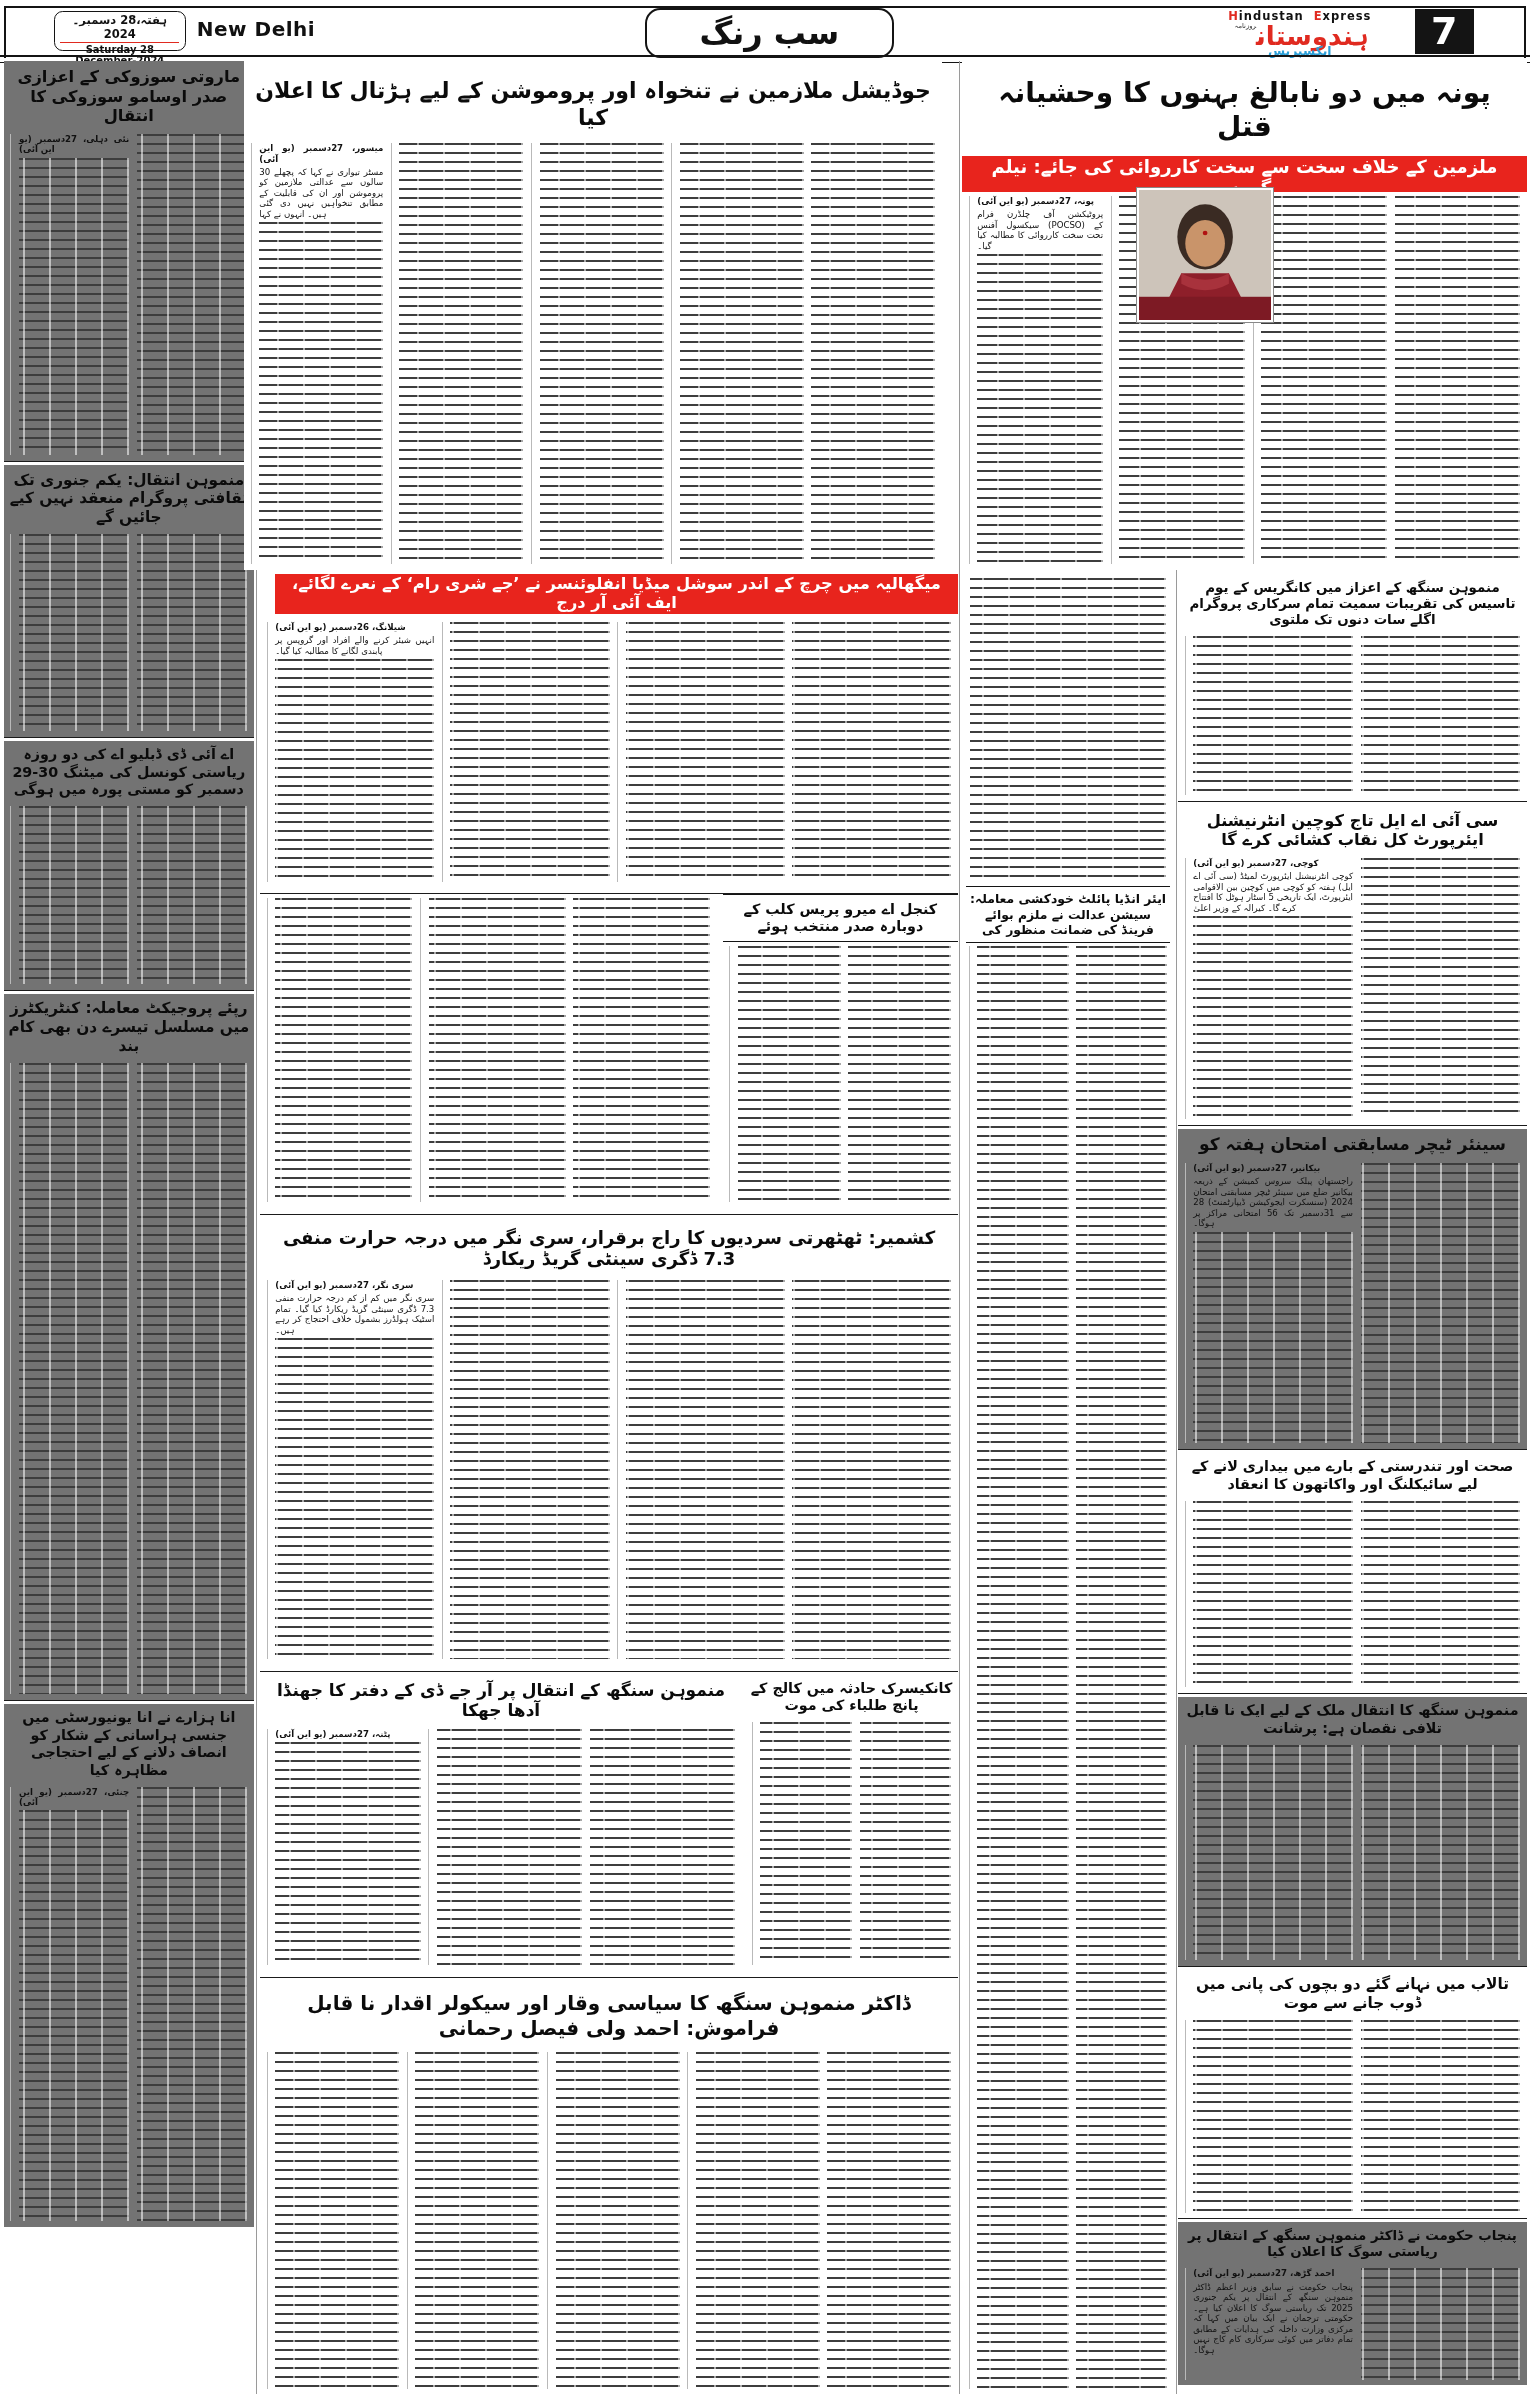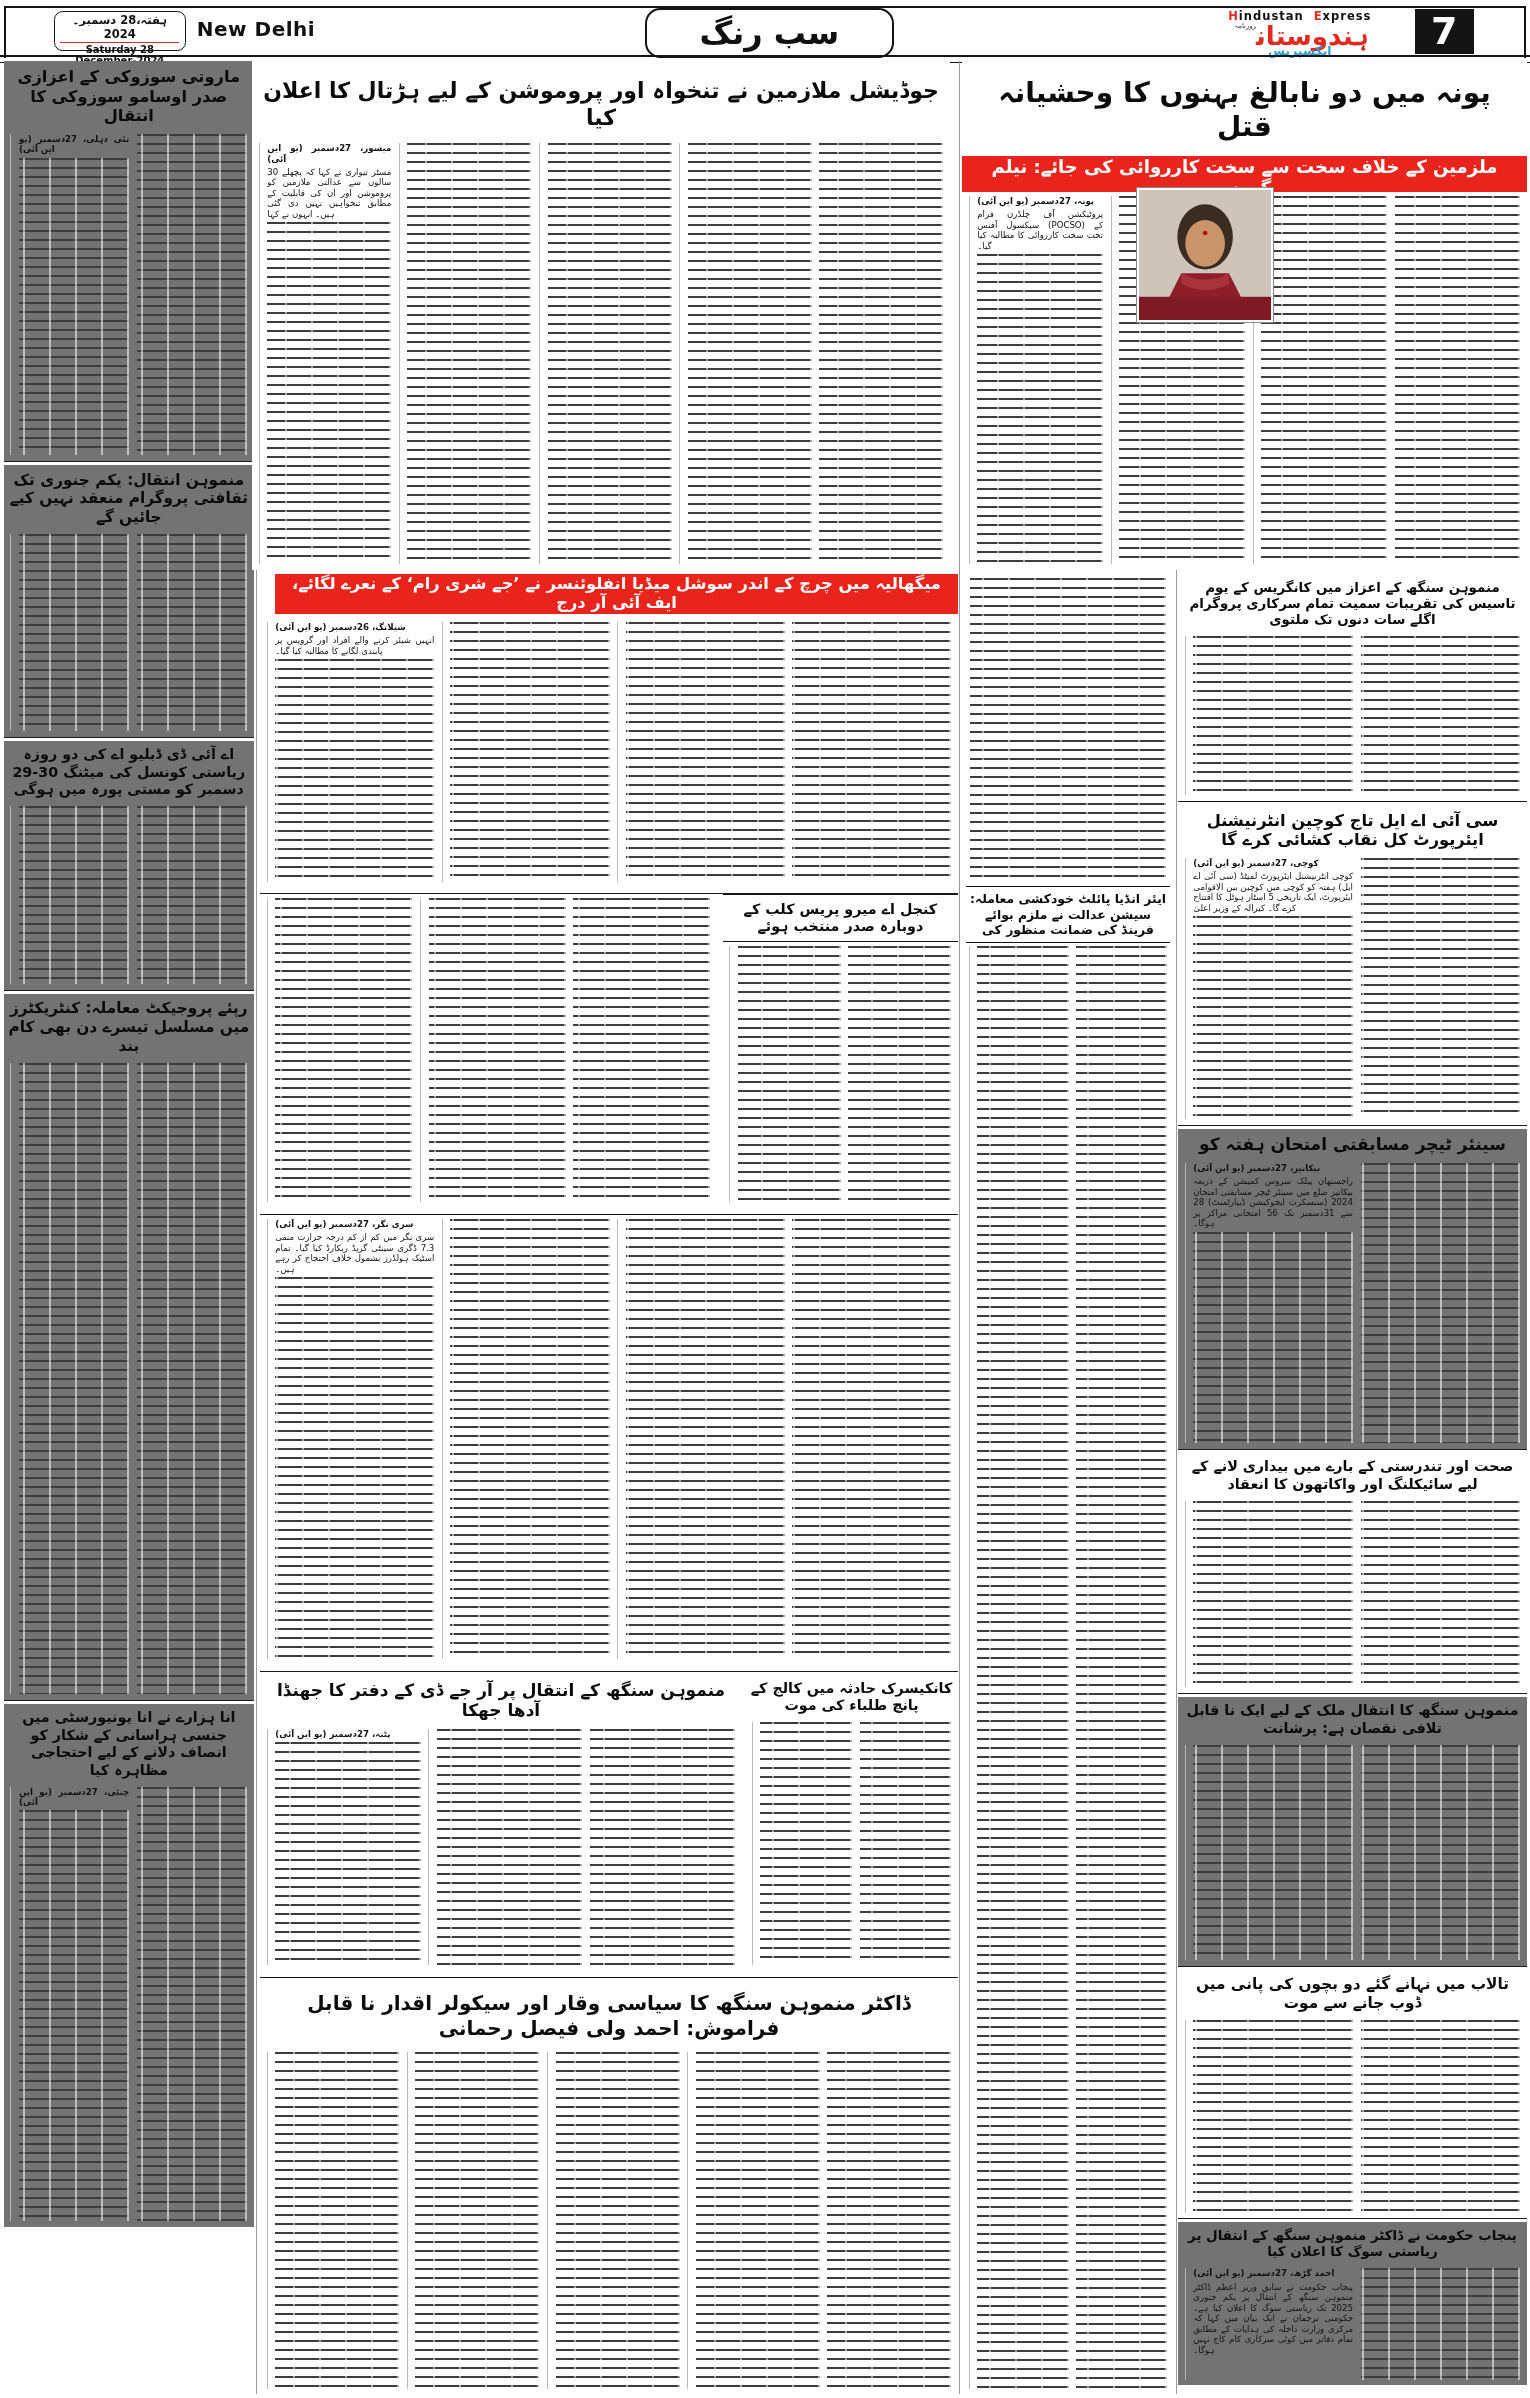--- a/index.html
+++ b/index.html
@@ -141,21 +141,21 @@
             <p class="dl">چنئی، 27دسمبر (یو این آئی)</p>
             <div class="fill"></div>
           </div>
           <div class="col">
             <div class="fill"></div>
           </div>
         </div>
     </article>
   </section>
 
-  <article class="abs" style="left:252px;top:61px;width:698px;height:509px">
+  <article class="abs" style="left:244px;top:61px;width:698px;height:509px">
     <h1 style="font-size:22px;padding:17px 9.6px 7.6px">جوڈیشل ملازمین نے تنخواہ اور پروموشن کے لیے ہڑتال کا اعلان کیا</h1>
     <div class="cols">
       <div class="col">
           <p class="dl">میسور، 27دسمبر (یو این آئی)</p>
           <p class="ex">مسٹر تیواری نے کہا کہ پچھلے 30 سالوں سے عدالتی ملازمین کو پروموشن اور ان کی قابلیت کے مطابق تنخواہیں نہیں دی گئی ہیں۔ انہوں نے کہا</p>
           <div class="fill"></div>
         </div>
       <div class="col">
           <div class="fill"></div>
         </div>
@@ -214,20 +214,21 @@
             <div class="fill"></div>
           </div>
           <div class="col">
             <div class="fill"></div>
           </div>
         </div>
     </article>
   </div>
 
   <article class="abs" style="left:260px;top:1214px;width:698px;height:451px;border-top:1.9px solid #1b1b1b">
+    <h1 style="font-size:18px;padding:11.5px 7.6px 5.7px">کشمیر: ٹھٹھرتی سردیوں کا راج برقرار، سری نگر میں درجہ حرارت منفی 7.3 ڈگری سینٹی گریڈ ریکارڈ</h1>
     <div class="cols">
       <div class="col">
           <p class="dl">سری نگر، 27دسمبر (یو این آئی)</p>
           <p class="ex">سری نگر میں کم از کم درجہ حرارت منفی 7.3 ڈگری سینٹی گریڈ ریکارڈ کیا گیا۔ تمام اسٹیک ہولڈرز بشمول خلاف احتجاج کر رہے ہیں۔</p>
           <div class="fill"></div>
         </div>
       <div class="col">
           <div class="fill"></div>
         </div>
       <div class="col">

